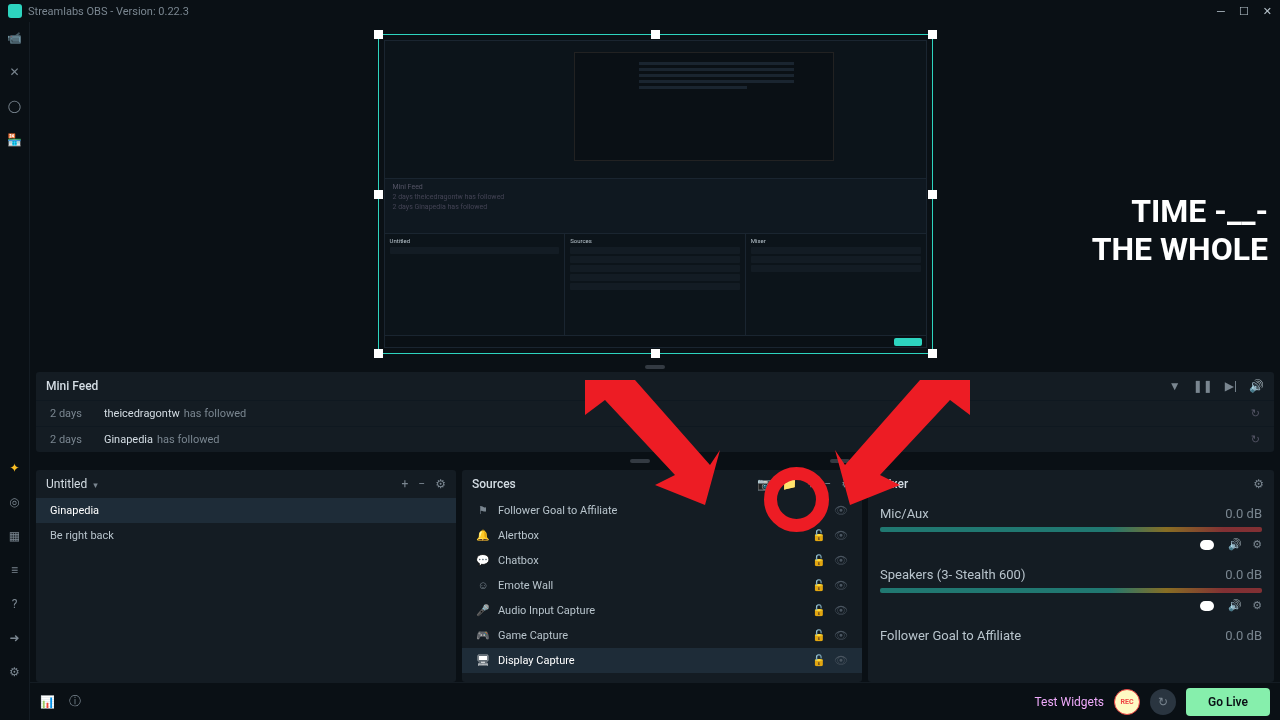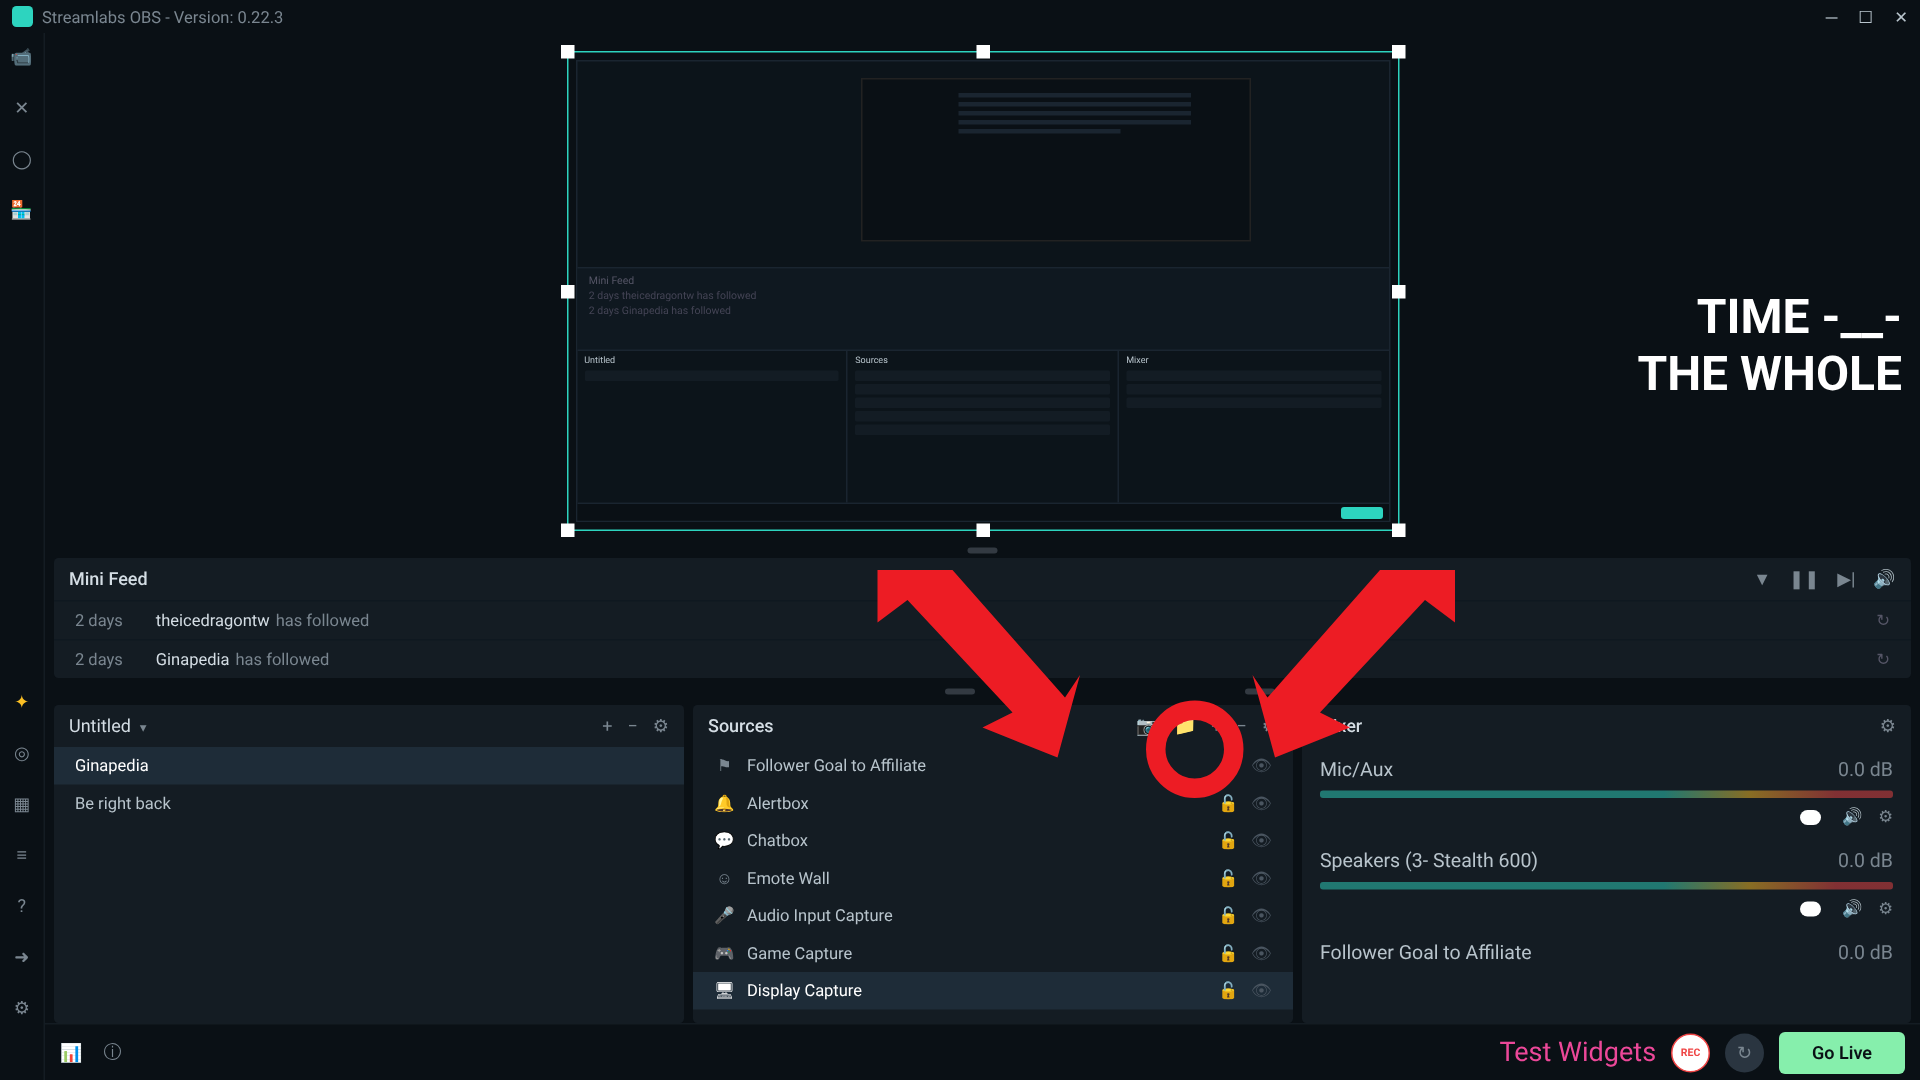--- a/index.html
+++ b/index.html
@@ -61,22 +61,22 @@
 .sources-header .src-actions{margin-left:auto;display:flex;gap:10px;align-items:center;color:#7a8690}
 .mixer-item{padding:8px 12px}
 .mixer-item .mi-head{display:flex;align-items:flex-end;font-size:13px;color:#b8c4cc}
 .mixer-item .mi-db{margin-left:auto;color:#7a8690}
 .mixer-item .mi-bar{height:5px;background:linear-gradient(to right,#2dd4bf 0%,#2dd4bf 60%,#fbbf24 75%,#ef4444 90%);border-radius:2px;margin:6px 0;opacity:0.5}
 .mixer-item .mi-controls{display:flex;justify-content:flex-end;gap:10px;color:#7a8690;font-size:11px;align-items:center}
 .mixer-item .mi-controls .slider-knob{width:14px;height:10px;background:#fff;border-radius:5px;margin-right:4px}
 .bottom-bar{height:38px;background:#0a1015;display:flex;align-items:center;padding:0 10px;gap:10px;border-top:1px solid #141c23}
 .bottom-bar .bb-left{display:flex;gap:14px;color:#7a8690;align-items:center}
 .bottom-bar .bb-right{margin-left:auto;display:flex;gap:10px;align-items:center}
-.bb-text{font-size:18px;color:#ec4899}
-.bb-rec{width:26px;height:26px;border-radius:50%;background:#ffffff;border:1px solid #ef4444;display:flex;align-items:center;justify-content:center;color:#ef4444;font-size:7px;font-weight:700}
+.bb-text{font-size:12px;color:#f0abfc}
+.bb-rec{width:26px;height:26px;border-radius:50%;background:#fef9c3;border:1px solid #ef4444;display:flex;align-items:center;justify-content:center;color:#ef4444;font-size:7px;font-weight:700}
 .bb-icon-circle{width:26px;height:26px;border-radius:50%;background:#2a3540;display:flex;align-items:center;justify-content:center;color:#7a8690}
 .bb-golive{background:#86efac;color:#0a1015;padding:7px 22px;border-radius:4px;font-weight:600}
 
 .anno-circle{position:absolute;width:65px;height:65px;border:13px solid #ed1c24;border-radius:50%;left:764px;top:467px;z-index:50}
 .arrow{position:absolute;z-index:49}
 .arrow svg{display:block}
 .chevron-down::after{content:"▾";font-size:9px;color:#7a8690}
 </style>
 </head>
 <body>

